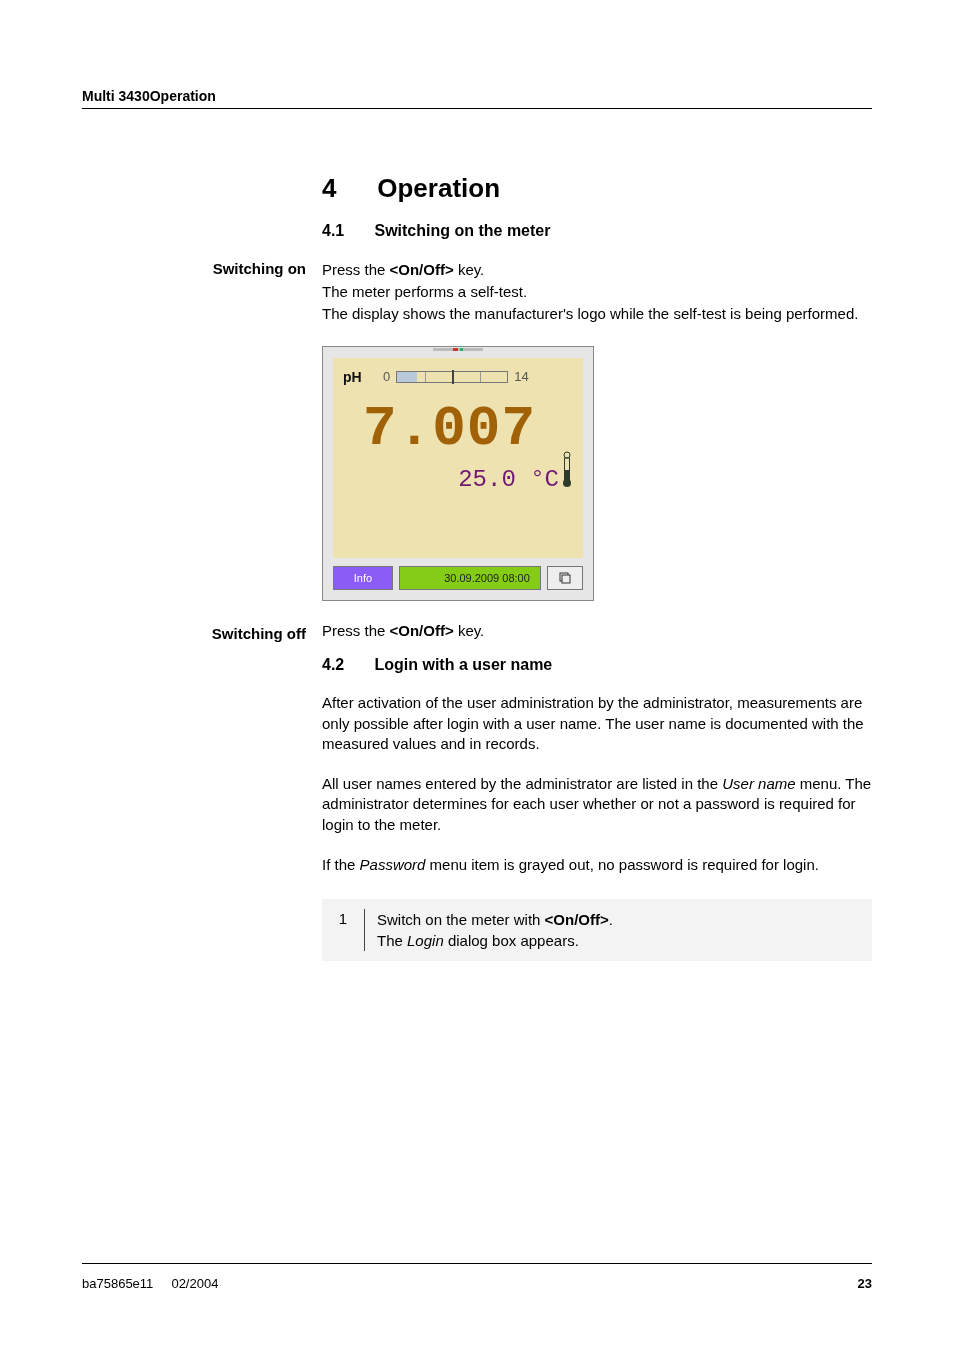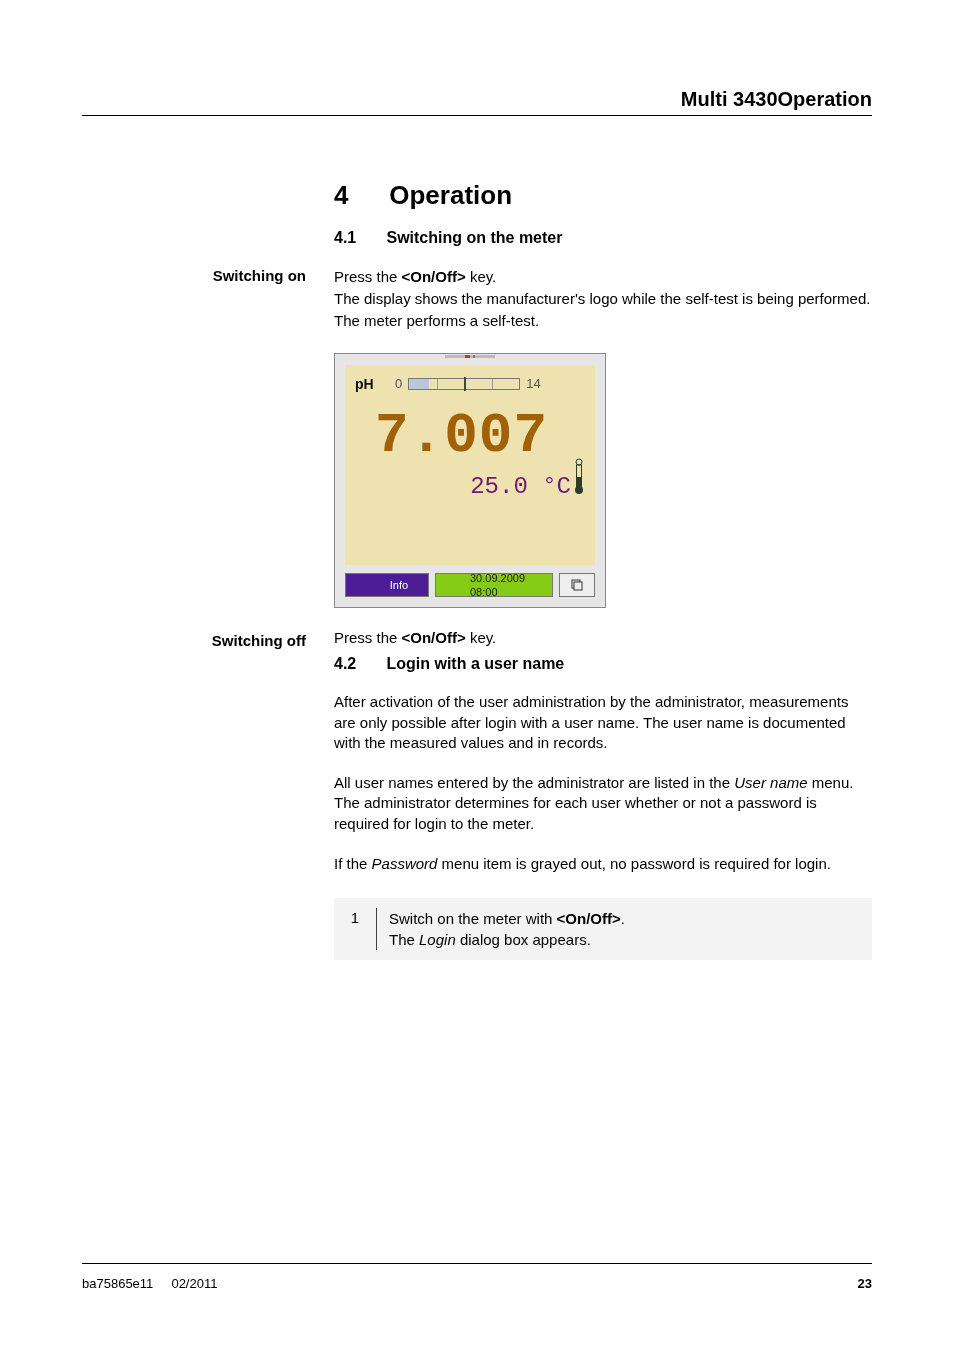--- a/index.html
+++ b/index.html
@@ -14,52 +14,52 @@
     position: relative;
   }
   .page {
     padding: 88px 82px 0 82px;
     box-sizing: border-box;
     height: 100%;
     position: relative;
   }
   .header-line {
     display: flex;
-    justify-content: flex-end;
-    font-size: 20px;
+    justify-content: flex-start;
+    font-size: 14px;
     font-weight: bold;
     border-bottom: 1.5px solid #000;
     padding-bottom: 4px;
   }
   .content {
     margin-top: 62px;
     display: grid;
     grid-template-columns: 240px 1fr;
-    column-gap: 12px;
+    column-gap: 0;
   }
   .left-col {
     text-align: right;
     padding-right: 16px;
     font-size: 15px;
     font-weight: bold;
   }
   .right-col {
     font-size: 15px;
     line-height: 1.35;
   }
   h1.chapter {
     font-size: 26px;
     font-weight: bold;
     margin: 0 0 14px 0;
   }
   h1.chapter .num { display:inline-block; width:48px; }
   h2.section {
     font-size: 16px;
     font-weight: bold;
-    margin: 4px 0 18px 0;
+    margin: 12px 0 18px 0;
   }
   h2.section .num { display:inline-block; width:48px; }
   .para { margin: 0 0 2px 0; }
   .block { margin-bottom: 0; }
   .margin-label-on { margin-top: 0; }
   .margin-label-off { margin-top: 4px; }
   .device-wrap { margin: 22px 0 20px 0; }
   .device {
     width: 272px;
     border: 1px solid #888;
@@ -137,21 +137,21 @@
     align-items: stretch;
     gap: 6px;
   }
   .sb-btn {
     border: 1px solid #777;
     background: #d5d5d5;
     font-size: 11px;
     display: flex; align-items: center; justify-content: center;
     color: #222;
   }
-  .sb-info { width: 58px; background: #4c1d95; color:#fff;padding-left:24px; }
+  .sb-info { width: 58px; background: #8b5cf6; color:#fff; }
   .sb-date { flex: 1; background: #84cc16; padding-left: 34px; }
   .sb-icon { width: 34px; background: #eee; }
   .section42 { margin-top: 52px; }
   .p-gap { margin-top: 20px; margin-bottom: 0; }
   .italic { font-style: italic; margin-top: 25px; }
   .step-table {
     margin-top: 24px;
     width: 100%;
     background: #f3f3f3;
     box-sizing: border-box;
@@ -203,22 +203,22 @@
         <span class="num">4.1</span>
         <span>Switching on the meter</span>
       </h2>
     </div>
 
     <div class="left-col margin-label-on">Switching on</div>
     <div class="right-col block">
       <p class="para">
         <span>Press the </span><b>&lt;On/Off&gt;</b><span> key.</span>
       </p>
+      <p class="para">The meter performs a self-test.</p>
       <p class="para">The display shows the manufacturer's logo while the self-test is being performed.</p>
-      <p class="para">The meter performs a self-test.</p>
 
       <div class="device-wrap">
         <div class="device">
           <div class="notch"></div>
           <div class="lcd">
             <div class="lcd-ph">pH</div>
             <div class="lcd-scale">
               <span>0</span>
               <span class="scale-bar">
                 <span class="fill"></span>
@@ -284,17 +284,17 @@
           </div>
         </div>
       </div>
     </div>
   </div>
 
   <div class="footer">
     <div class="left">
       <span>ba75865e11</span>
       &nbsp;&nbsp;&nbsp;
-      <span>02/2011</span>
+      <span>02/2004</span>
     </div>
     <div class="right">23</div>
   </div>
 </div>
 
 </body></html>

